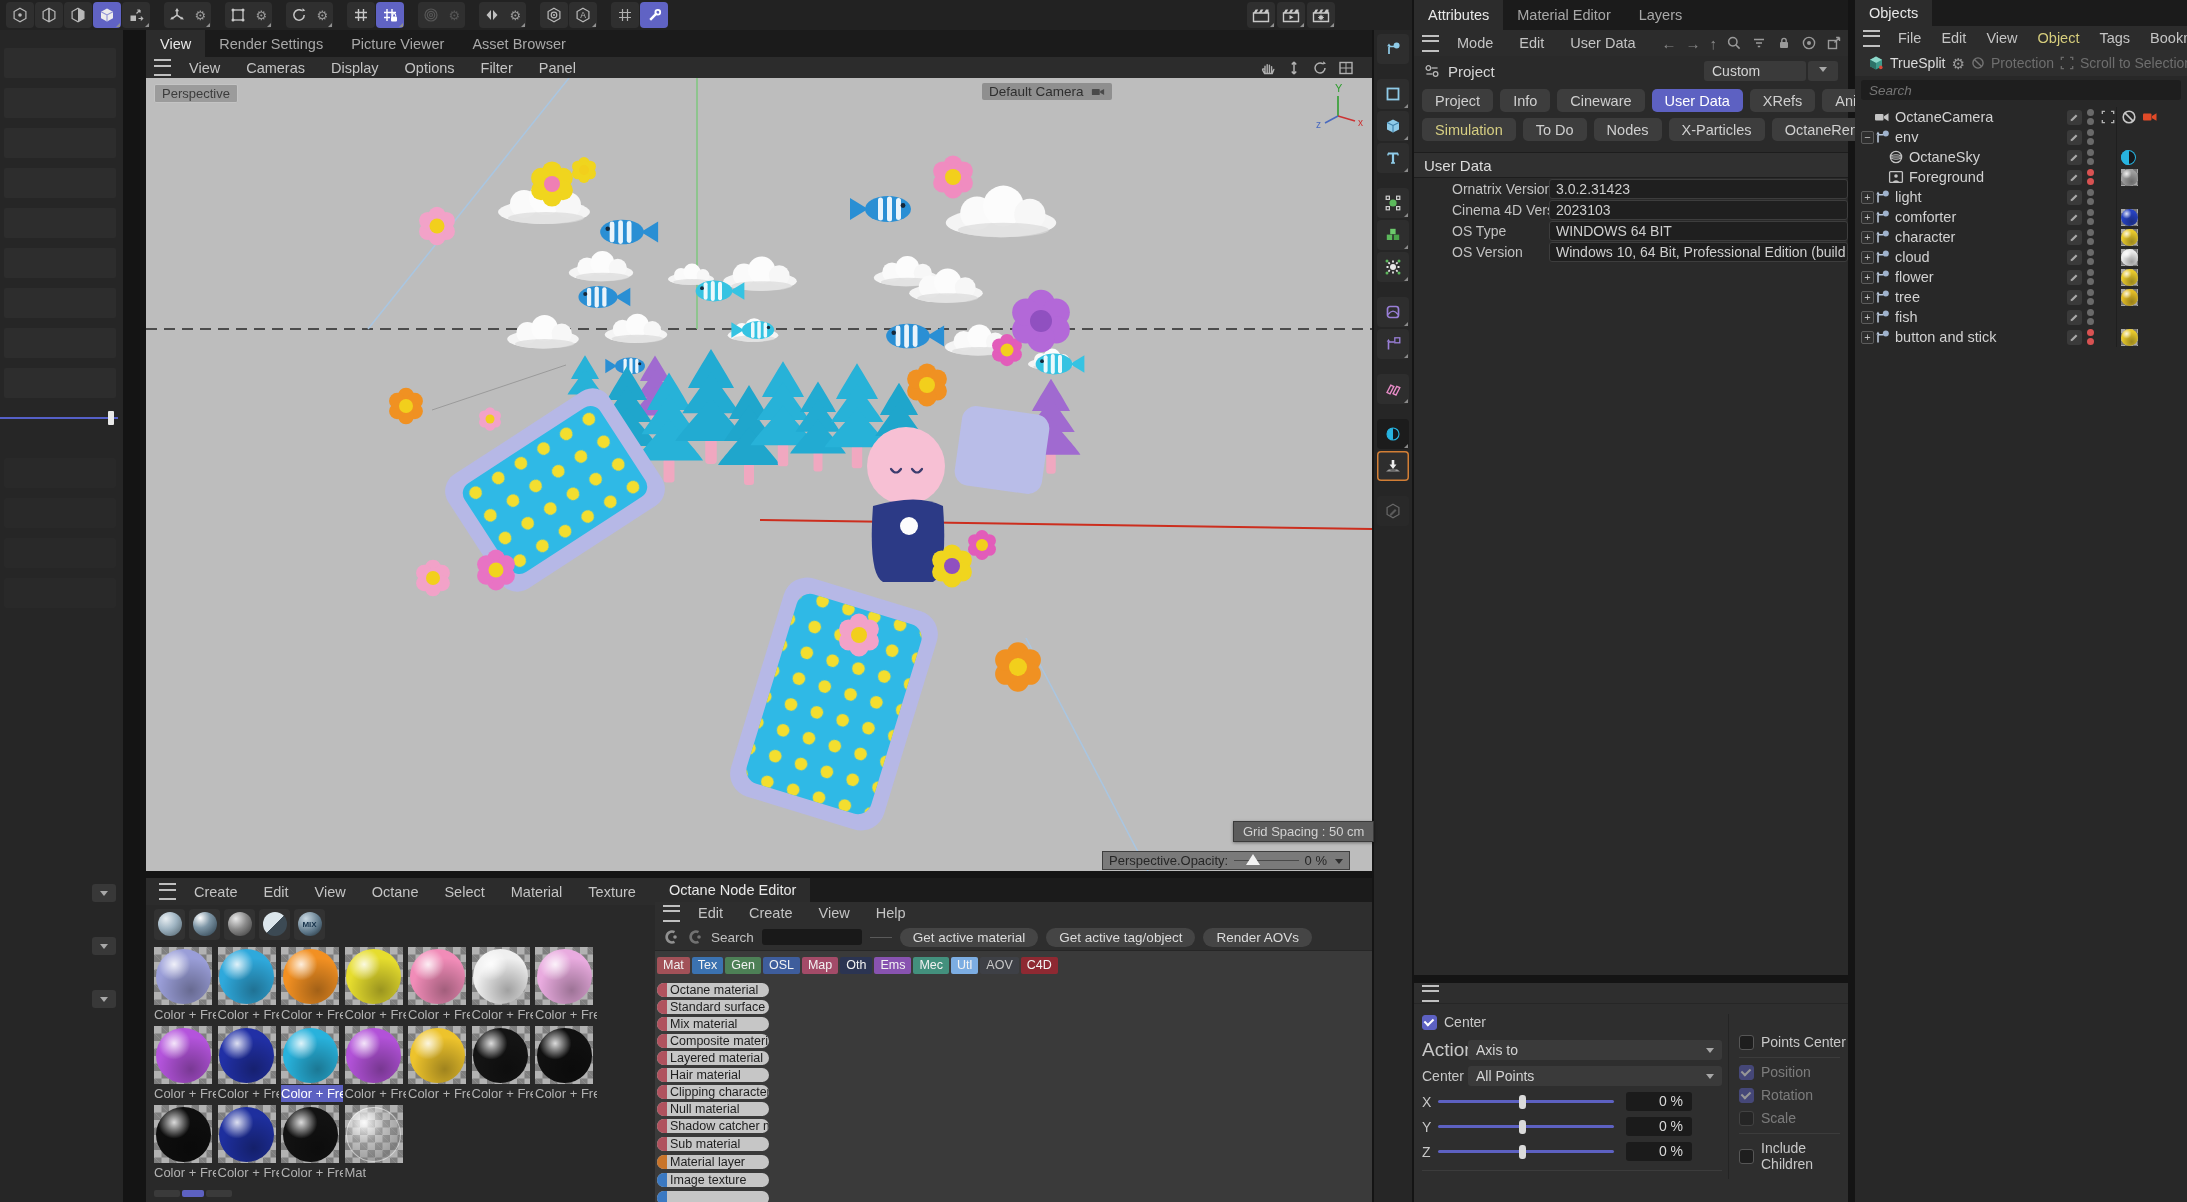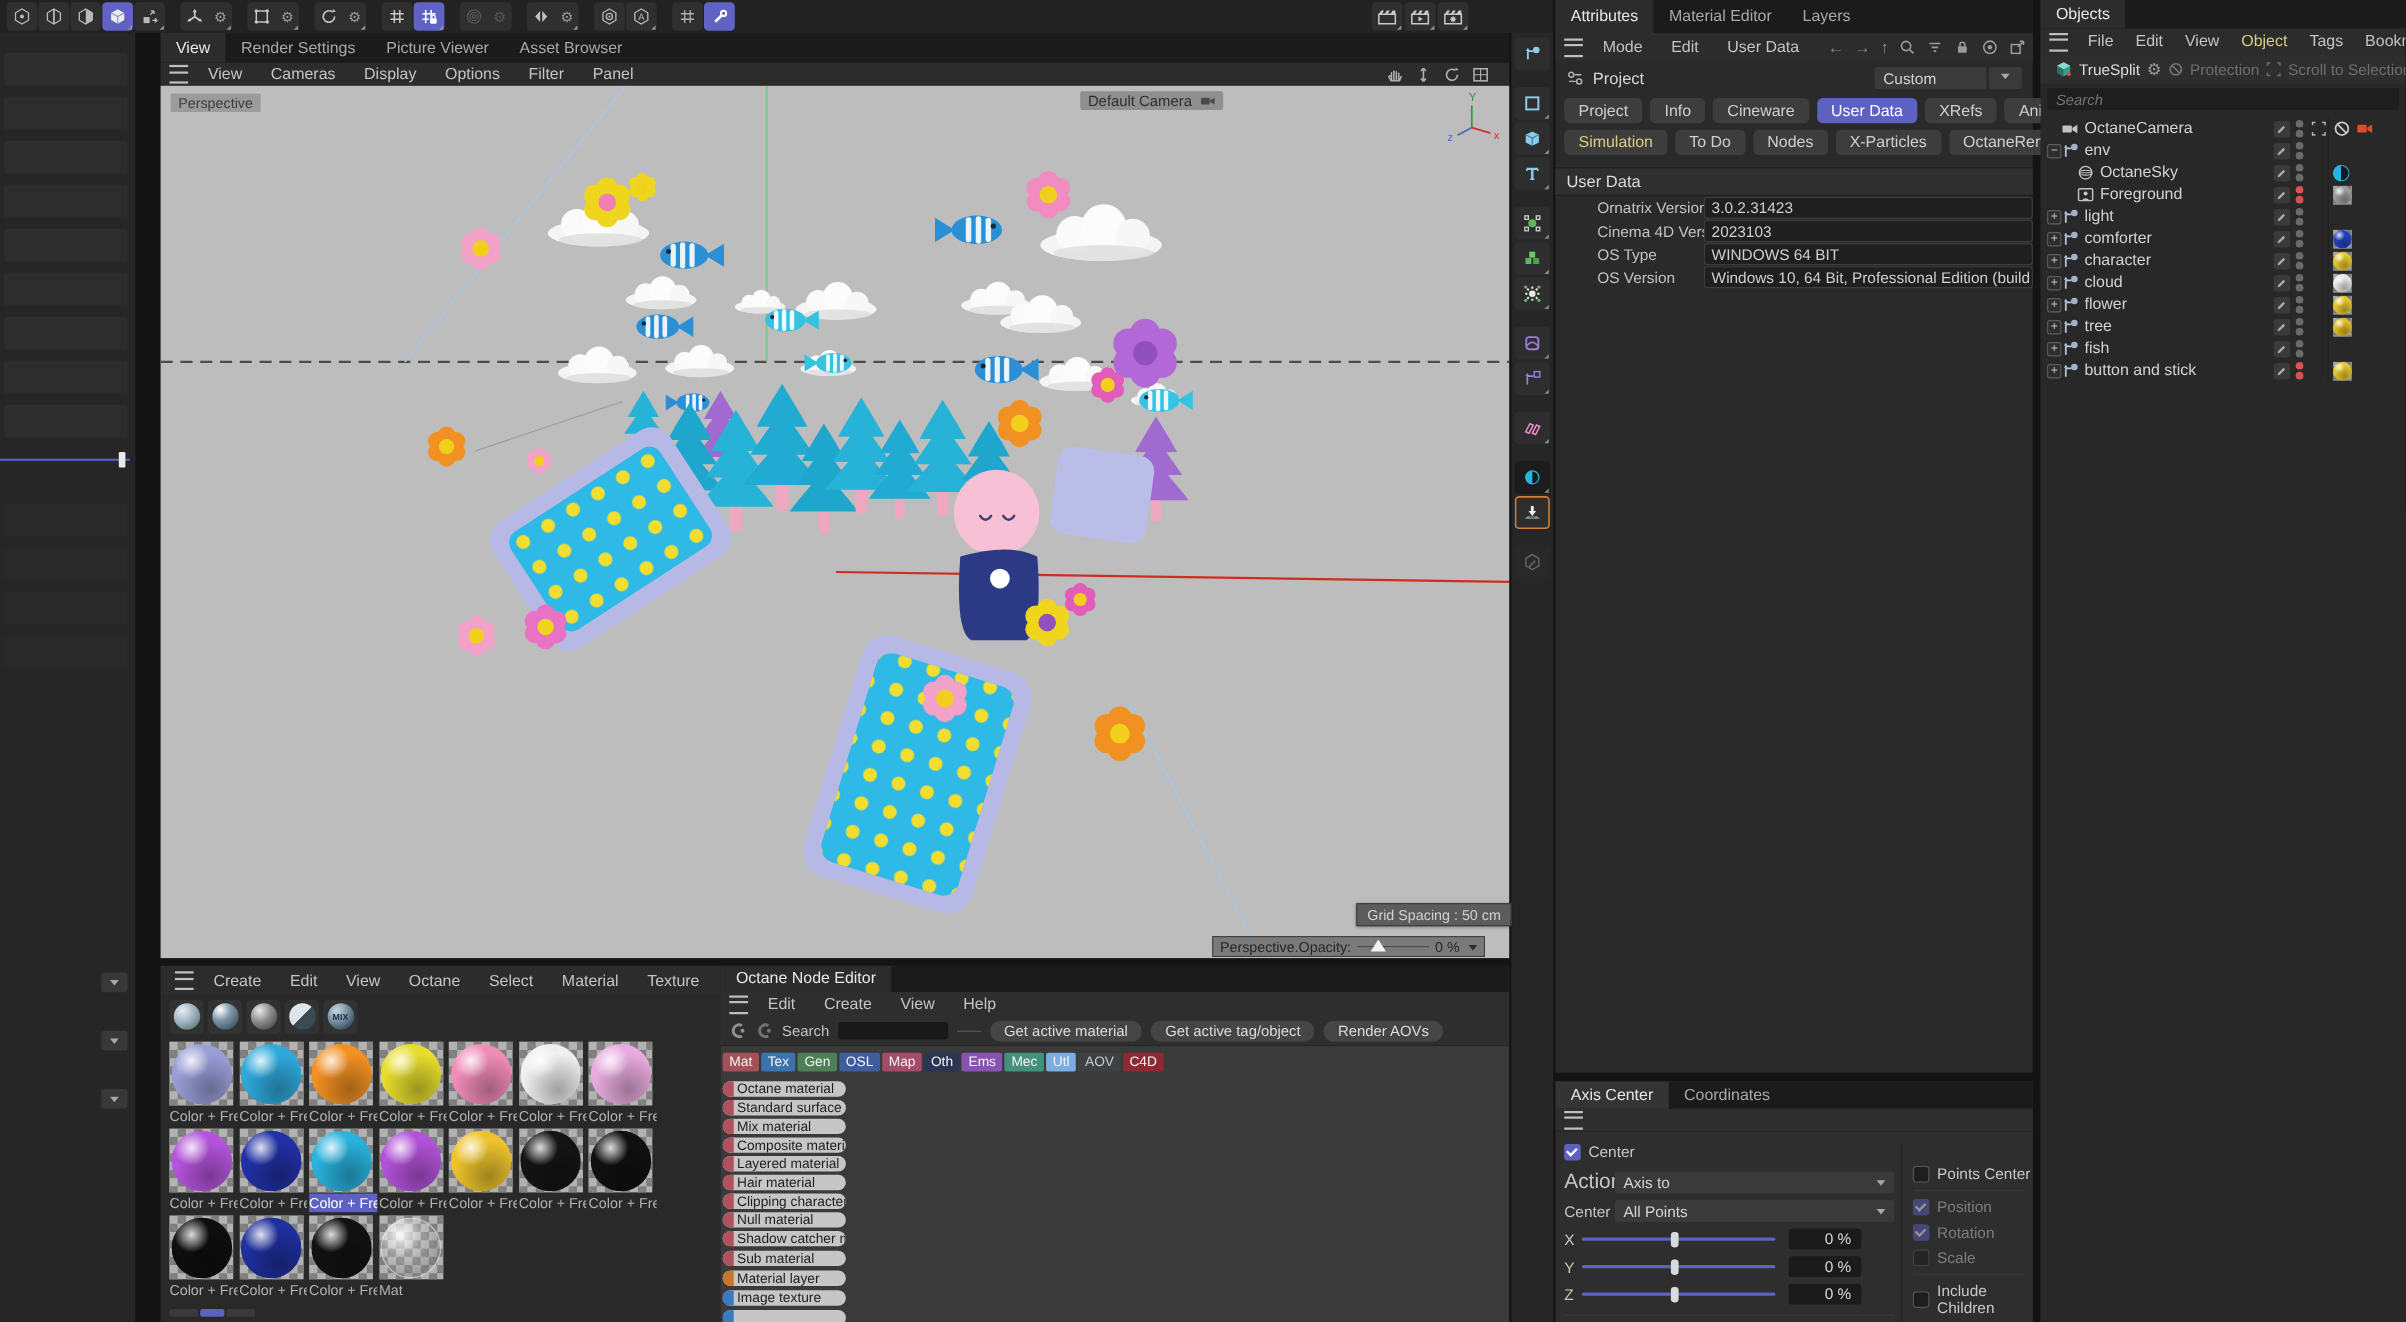--- a/index.html
+++ b/index.html
@@ -1035,24 +1035,20 @@
     <span class="flabel">OS Type</span>
     <span class="fb">WINDOWS 64 BIT</span>
   </div>
   <div class="frow">
     <span class="flabel">OS Version</span>
     <span class="fb">Windows 10, 64 Bit, Professional Edition (build 19044)</span>
   </div>
 </div>
 
 <div class="abs axisc">
-  <div class="tabbar" style="height:25px">
-    <div class="tab on" style="background:#343434">Axis Center</div>
-    <div class="tab">Coordinates</div>
-  </div>
   <div class="axmenu">
       <span class="burger" style="margin-right:0"></span>
     </div>
   <div style="display:flex;padding:10px 0 0 8px">
     <div style="width:300px">
       <div class="cbrow">
         <span class="cb ck"></span>
         <span>Center</span>
       </div>
       <div class="flex" style="height:26px">

